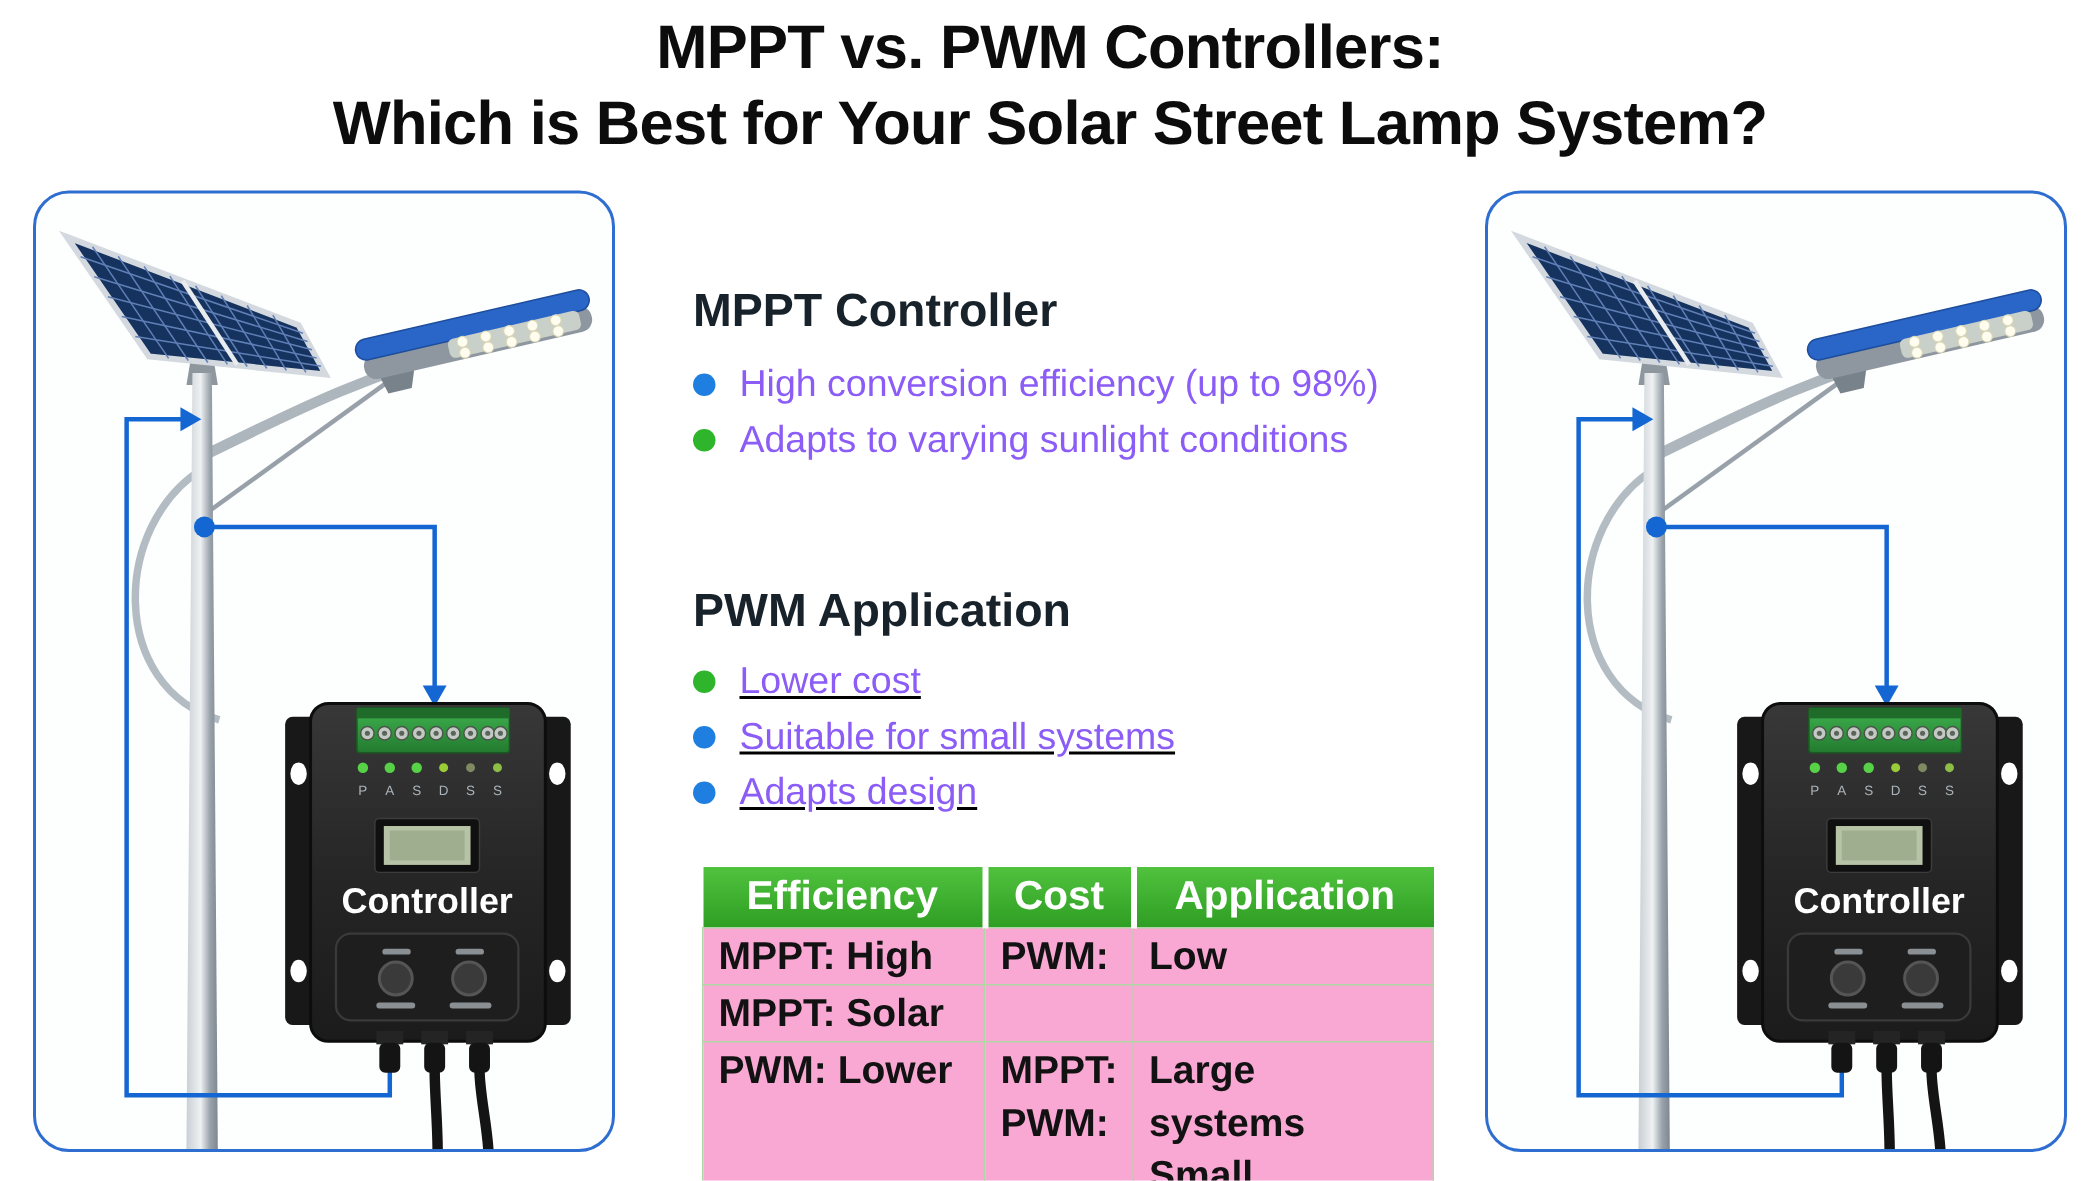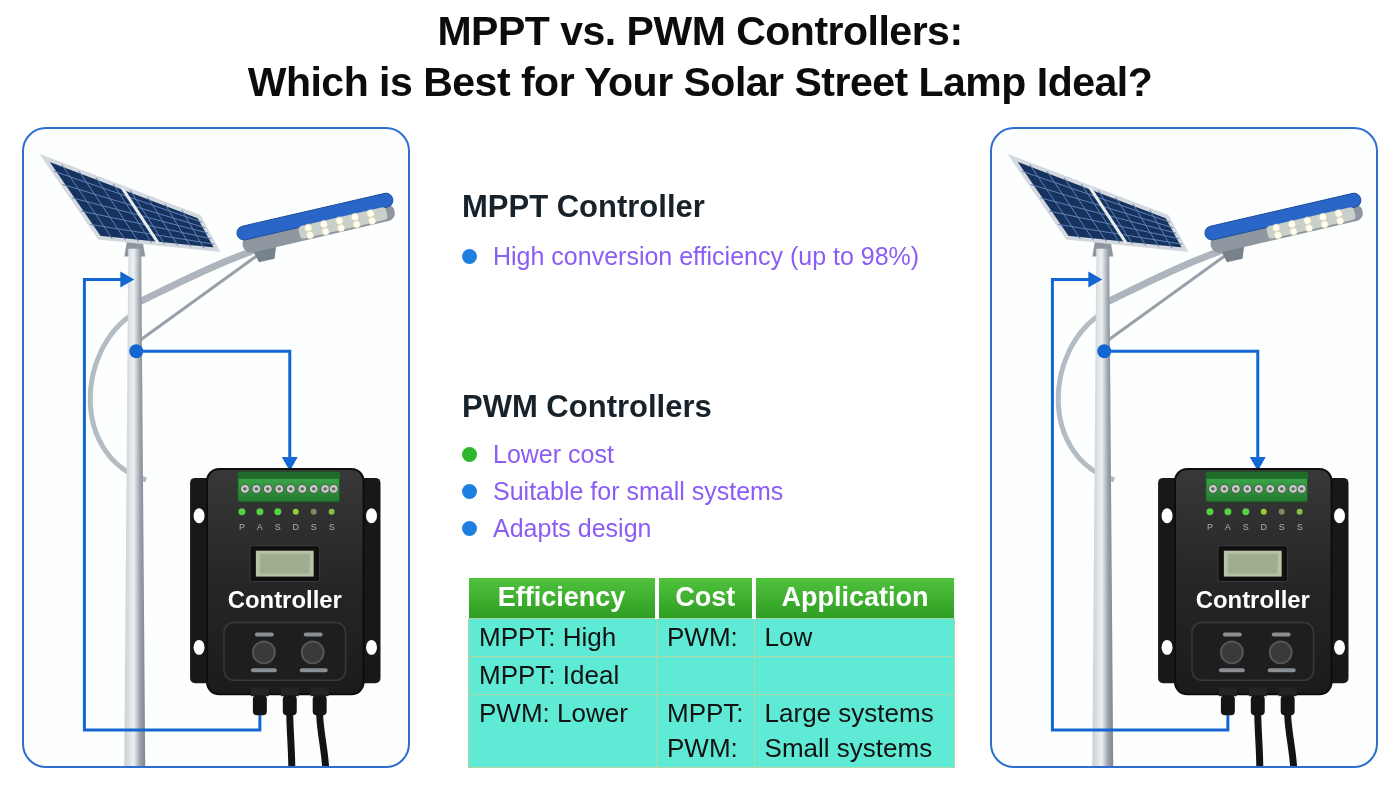--- a/index.html
+++ b/index.html
@@ -22,50 +22,50 @@
   .panel svg { display:block; }
 
   
   .sec-heading { position:absolute; left:462px; font-size:31px; font-weight:bold;
                  color:#17222a;text-align:right; }
   #mppt-heading { top:189px; }
   #pwm-heading  { top:389px; }
 
   .bullet-list { position:absolute; left:462px; list-style:none; }
   #mppt-list { top:238px; }
-  #pwm-list  { top:436px; }
+  #pwm-list  { top:436px;text-decoration:underline; }
   .bullet-list li { height:37px; display:flex; align-items:center;
                     font-size:25px; color:#8b5cf6; }
   .dot { width:15px; height:15px; border-radius:50%; margin-right:16px; flex:none; }
 
   
   .cmp-table { position:absolute; left:468px; top:578px; border-collapse:collapse;
                table-layout:fixed; font-size:26px; color:#121212; }
   .cmp-table col.c1 { width:188px; }
   .cmp-table col.c2 { width:92px;  }
   .cmp-table col.c3 { width:200px; }
   .cmp-table th { background:linear-gradient(#50c23d,#2f9e24); color:#fff;
                   font-size:27px; font-weight:bold; height:40px; padding:0 6px;
                   text-align:center; }
   .cmp-table th + th { border-left:4px solid #fff; }
   .cmp-table td { border:1px solid #aed7a4; padding:1px 10px; vertical-align:top;
-                  line-height:35px; background:#5eead4; }
+                  line-height:35px; background:#f9a8d4;font-weight:bold; }
   .cmp-table tr.r1 td { height:38px; }
   .cmp-table tr.r2 td { height:37px; }
   .cmp-table tr.r3 td { height:73px; }
   .cmp-table .line { display:block; }
 </style>
 </head>
 <body>
 
 <div class="stage">
 
   <h1 class="title">
     <span>MPPT vs. PWM Controllers:</span>
-    <span>Which is Best for Your Solar Street Lamp Ideal?</span>
+    <span>Which is Best for Your Solar Street Lamp System?</span>
   </h1>
 
   <svg width="0" height="0" style="position:absolute" aria-hidden="true">
     <defs>
       <linearGradient id="poleGrad" x1="0" y1="0" x2="1" y2="0">
         <stop offset="0" stop-color="#c9cfd4"></stop>
           <stop offset="0.45" stop-color="#eef1f3"></stop>
         <stop offset="0.75" stop-color="#9aa3ab"></stop>
           <stop offset="1" stop-color="#7e878f"></stop>
       </linearGradient>
@@ -236,23 +236,27 @@
       <use href="#lamp-scene"></use>
     </svg>
   </div>
 
   <h2 class="sec-heading" id="mppt-heading">MPPT Controller</h2>
   <ul class="bullet-list" id="mppt-list">
     <li>
       <span class="dot" style="background-color: rgb(30, 127, 224);"></span>
       <span>High conversion efficiency (up to 98%)</span>
     </li>
+    <li>
+      <span class="dot" style="background-color: rgb(46, 181, 44);"></span>
+      <span>Adapts to varying sunlight conditions</span>
+    </li>
   </ul>
 
-  <h2 class="sec-heading" id="pwm-heading">PWM Controllers</h2>
+  <h2 class="sec-heading" id="pwm-heading">PWM Application</h2>
   <ul class="bullet-list" id="pwm-list">
     <li>
       <span class="dot" style="background-color: rgb(46, 181, 44);"></span>
       <span>Lower cost</span>
     </li>
     <li>
       <span class="dot" style="background-color: rgb(30, 127, 224);"></span>
       <span>Suitable for small systems</span>
     </li>
     <li>
@@ -281,21 +285,21 @@
           </td>
         <td>
             <span class="line">PWM:</span>
           </td>
         <td>
             <span class="line">Low</span>
           </td>
       </tr>
       <tr class="r2">
         <td>
-            <span class="line">MPPT: Ideal</span>
+            <span class="line">MPPT: Solar</span>
           </td>
         <td>
             <span class="line"></span>
           </td>
         <td>
             <span class="line"></span>
           </td>
       </tr>
       <tr class="r3">
         <td>

